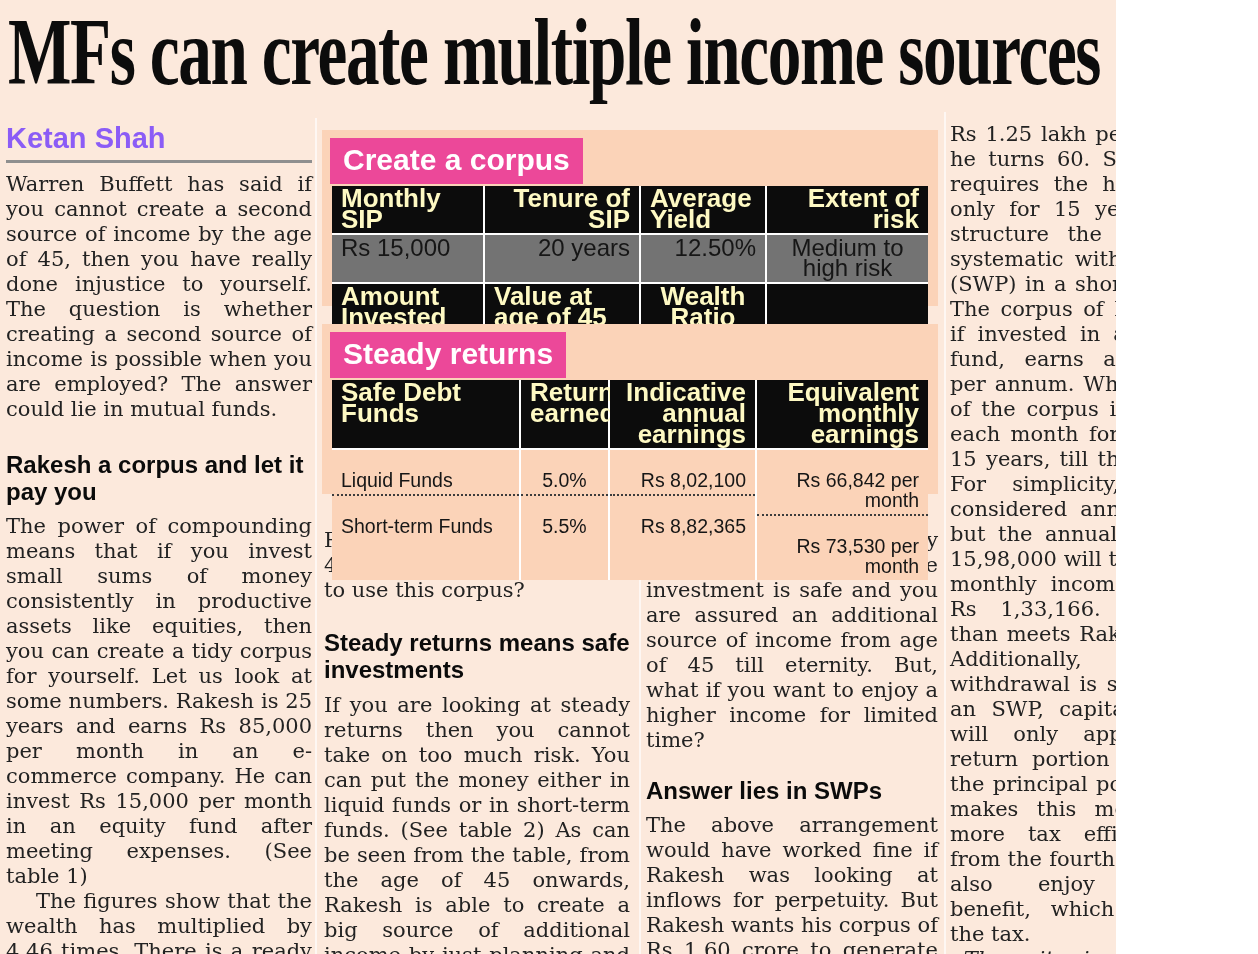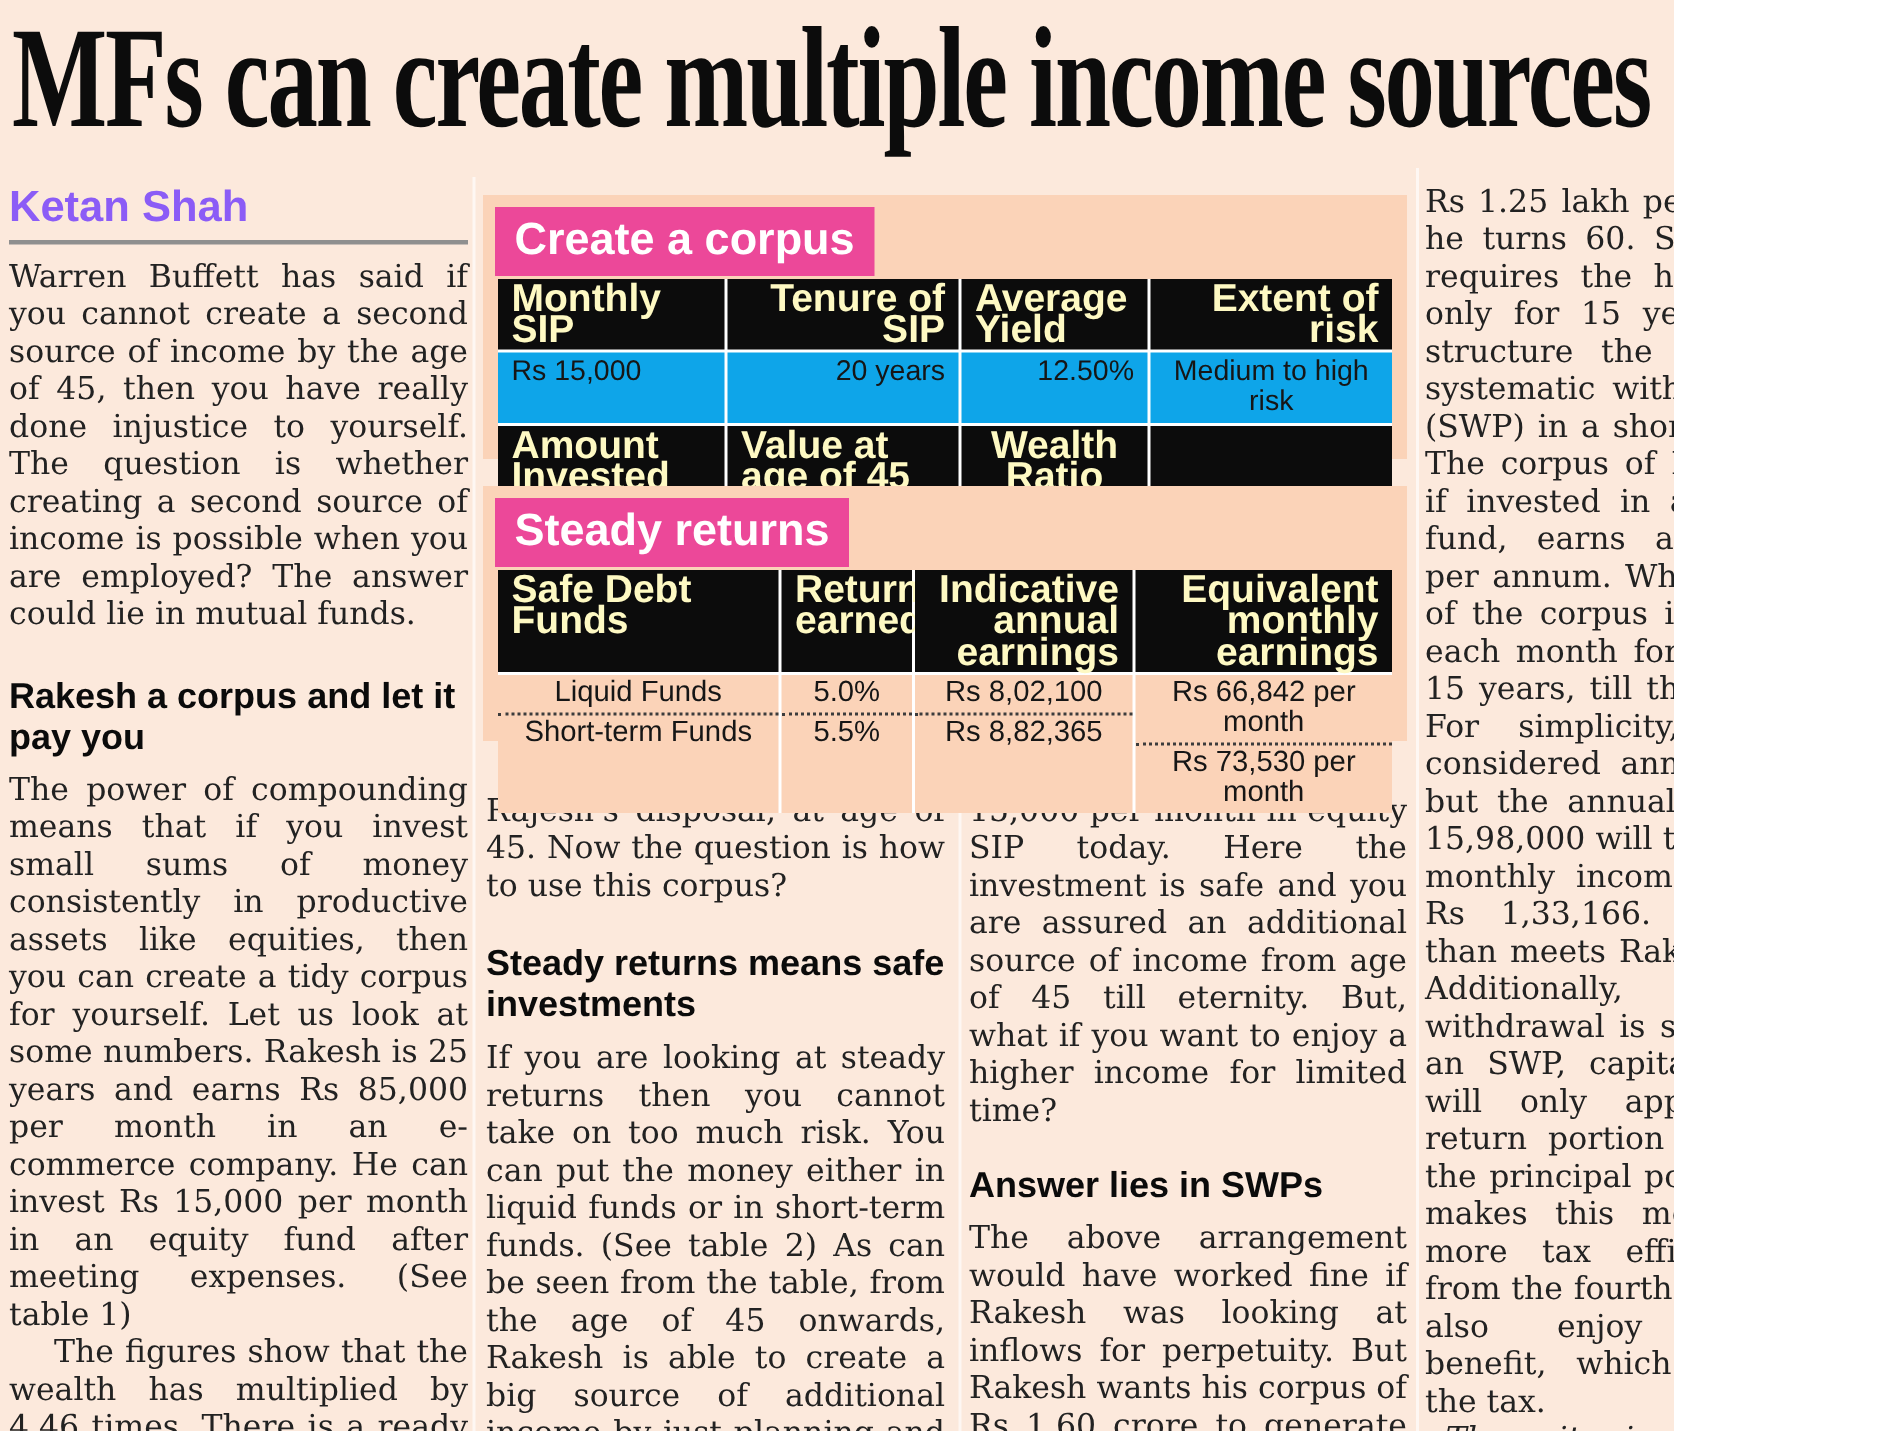--- a/index.html
+++ b/index.html
@@ -58,26 +58,26 @@
     padding:5px 13px 7px; margin:-2px 0 2px -2px;
   }
   .tgrid{ display:grid; gap:2px; background:#ffffff; }
   #tgrid1{ grid-template-columns:151px 154px 124px 1fr; }
   #tgrid2{ grid-template-columns:187px 87px 145px 1fr; }
   .th{
     background:#0c0c0c; color:#fef9c3; font-weight:bold;
     font-size:26px; line-height:21px; padding:2px 9px 3px;
   }
   .td{
-    background:#0ea5e9; color:#161616;
-    font-size:19px; line-height:20px; padding:3px 9px 4px;
+    background:#737373; color:#161616;
+    font-size:24px; line-height:20px; padding:3px 9px 4px;
   }
   .al{ text-align:left; } .ar{ text-align:right; } .ac{ text-align:center; }
   .tbody-cell{ background:#fbd3b8; padding:0; }
-  .entry{ font-size:19.5px; line-height:20px; color:#161616; padding:1px 9px 4px;text-align:center; }
+  .entry{ font-size:19.5px; line-height:20px; color:#161616; padding:20px 9px 4px; }
   .entry.first{ border-bottom:2px dotted #3c3c3c; }
 </style>
 </head>
 <body>
 
 <div class="page">
 
   <div class="headline">MFs can create multiple income sources</div>
 
   <div class="byline">Ketan Shah</div>

